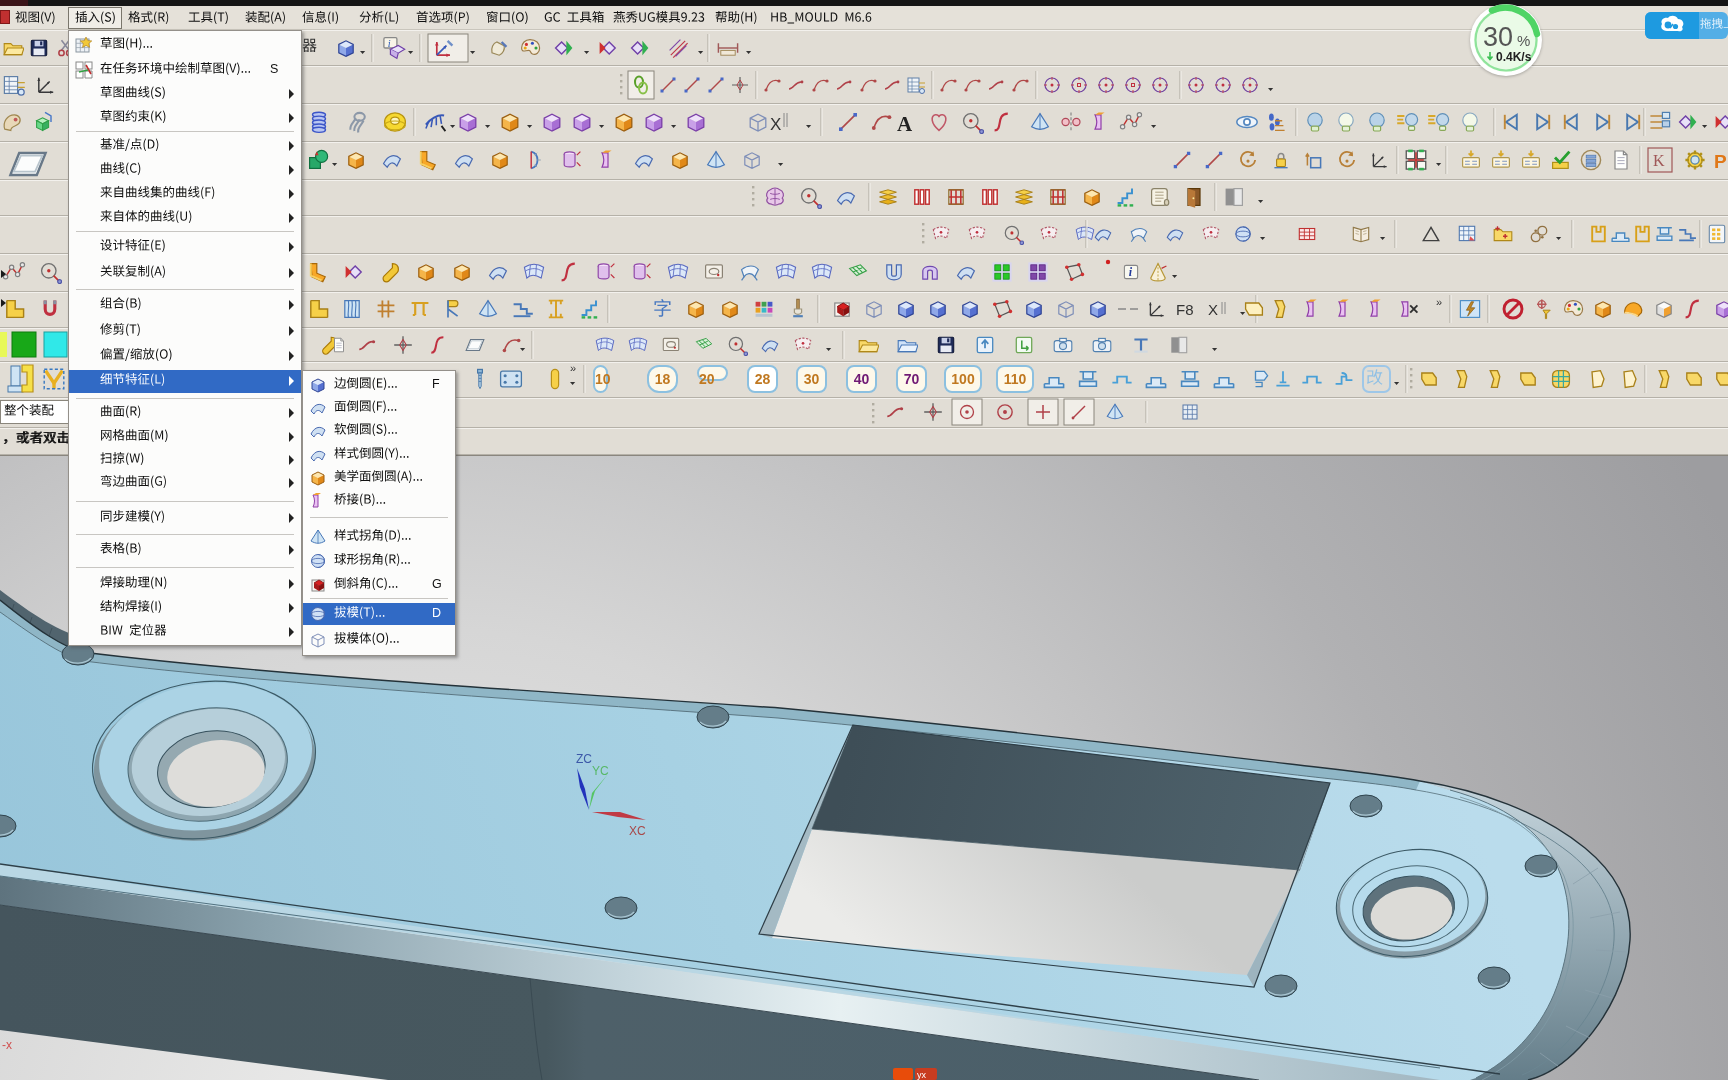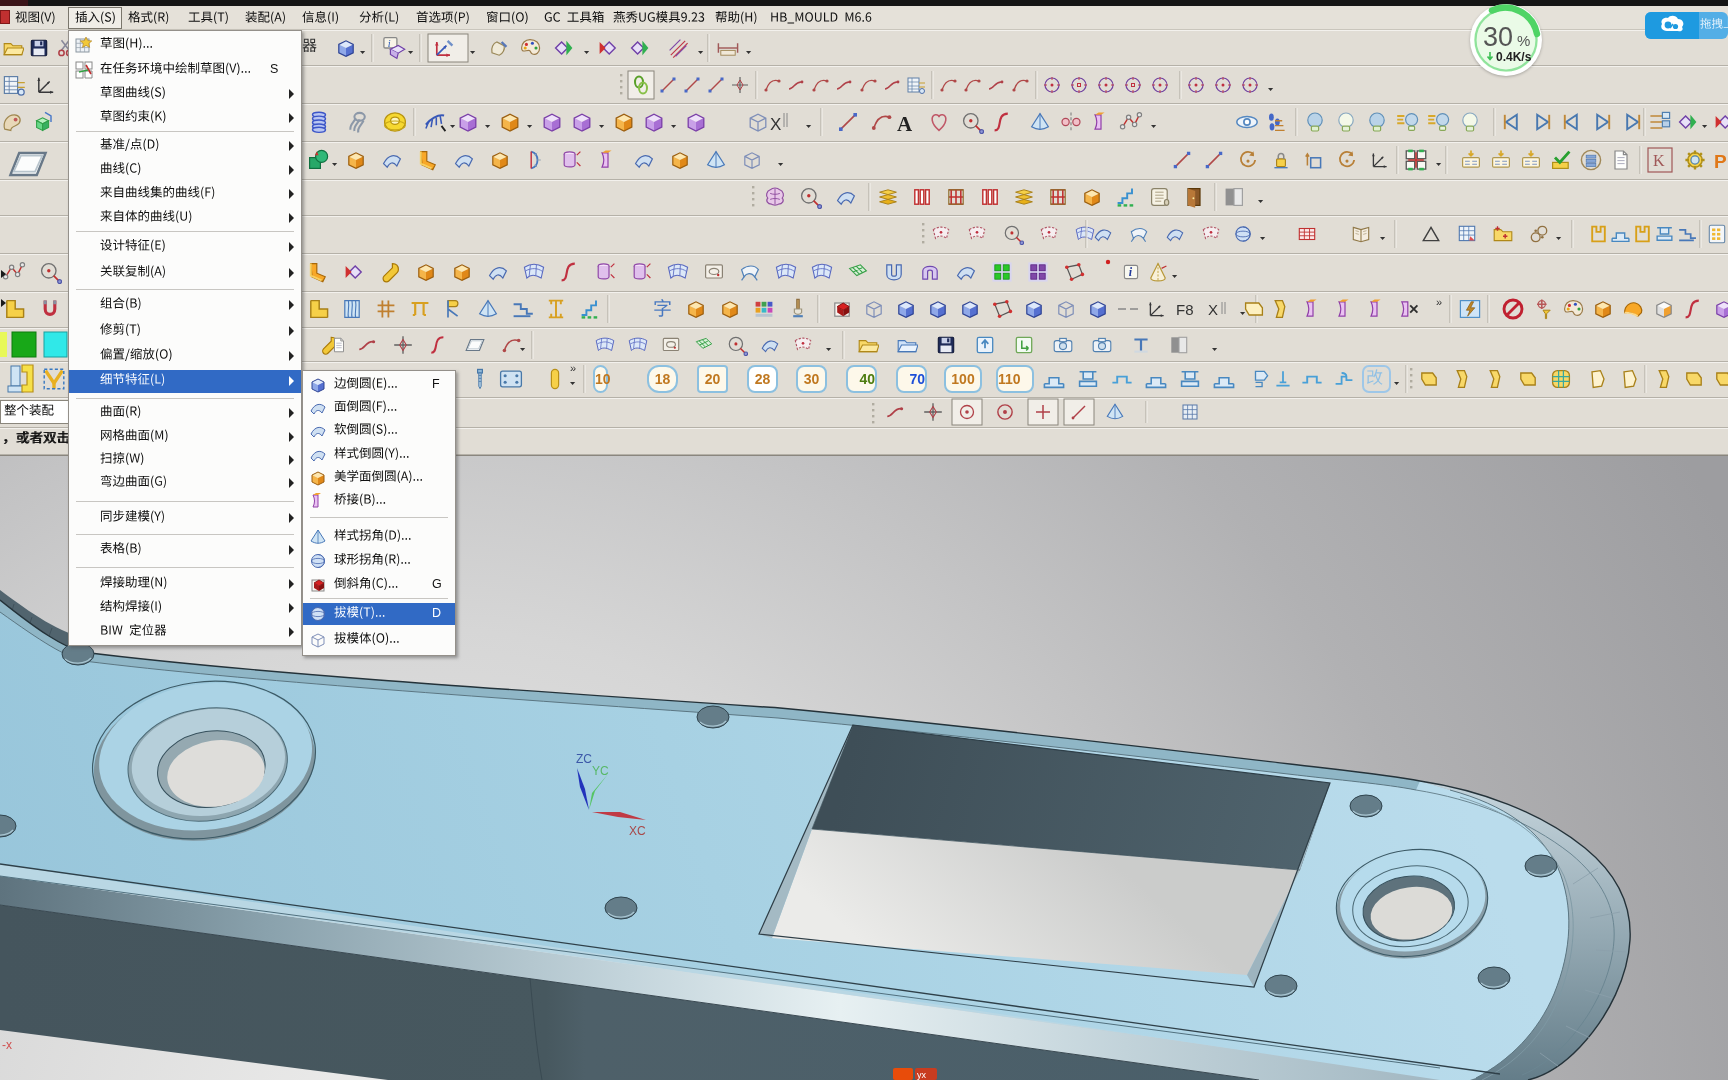--- a/index.html
+++ b/index.html
@@ -1238,27 +1238,27 @@
     </svg>
 <svg style="position:absolute;left:715px;top:11px" width="44" height="15" viewBox="0 0 44 15">
       <path d="M3.4 0.1V1.1H0.8V1.9H3.4V2.8H1.1V3.5H3.4V3.8C3.4 4 3.4 4.2 3.3 4.5H0.6V5.3H3C2.6 5.8 1.9 6.4 0.9 6.7C1.1 6.9 1.4 7.2 1.5 7.4C2.9 6.9 3.6 6 4 5.3H6.8V4.5H4.3C4.4 4.2 4.4 4 4.4 3.8V3.5H6.4V2.8H4.4V1.9H6.7V1.1H4.4V0.1ZM7.3 0.6V6.8H8.2V1.5H10.3C10 2 9.6 2.6 9.2 3.2C10.3 3.8 10.7 4.3 10.7 4.8C10.7 5.1 10.6 5.2 10.4 5.3C10.2 5.4 10 5.4 9.9 5.4C9.5 5.5 9 5.4 8.5 5.4C8.7 5.6 8.8 6 8.8 6.2C9.3 6.2 9.8 6.2 10.2 6.2C10.5 6.2 10.8 6.1 11 6C11.4 5.8 11.6 5.4 11.6 4.9C11.6 4.3 11.2 3.7 10.2 3C10.7 2.4 11.2 1.7 11.7 1L11.1 0.6L10.9 0.6ZM1.9 7.3V10.9H2.8V8.2H5.7V11.6H6.7V8.2H9.9V9.9C9.9 10.1 9.8 10.1 9.6 10.1C9.4 10.1 8.7 10.1 7.9 10.1C8 10.3 8.1 10.7 8.2 10.9C9.2 10.9 9.9 10.9 10.3 10.8C10.7 10.7 10.8 10.4 10.8 9.9V7.3H6.7V6.4H5.7V7.3Z M20.4 0.1C20.4 1.1 20.4 2 20.4 3H18.3V3.8H20.4C20.2 6.9 19.5 9.5 17.1 10.9C17.4 11.1 17.7 11.4 17.8 11.7C20.4 10 21.1 7.1 21.2 3.8H23.2C23.1 8.4 23 10.1 22.6 10.5C22.5 10.6 22.4 10.7 22.2 10.7C21.9 10.7 21.2 10.7 20.5 10.6C20.7 10.9 20.8 11.2 20.8 11.5C21.5 11.6 22.2 11.6 22.6 11.5C23 11.5 23.2 11.4 23.5 11C23.9 10.5 24 8.7 24.1 3.4C24.1 3.3 24.1 3 24.1 3H21.3C21.3 2 21.3 1.1 21.3 0.1ZM12.9 9.4 13.1 10.4C14.6 10.1 16.7 9.6 18.7 9.1L18.6 8.2L17.9 8.4V0.7H13.8V9.3ZM14.7 9.1V6.9H17V8.6ZM14.7 4.3H17V6.1H14.7ZM14.7 3.4V1.6H17V3.4Z M28 13.1 28.7 12.8C27.6 11 27.1 8.9 27.1 6.7C27.1 4.6 27.6 2.5 28.7 0.7L28 0.4C26.8 2.3 26.1 4.3 26.1 6.7C26.1 9.2 26.8 11.2 28 13.1Z M30.5 10.6H31.6V6.3H35.9V10.6H37.1V1.5H35.9V5.3H31.6V1.5H30.5Z M39.6 13.1C40.7 11.2 41.4 9.2 41.4 6.7C41.4 4.3 40.7 2.3 39.6 0.4L38.9 0.7C39.9 2.5 40.5 4.6 40.5 6.7C40.5 8.9 39.9 11 38.9 12.8Z" fill="#111"></path>
     </svg>
 <svg style="position:absolute;left:770px;top:11px" width="103" height="15" viewBox="0 0 103 15">
       <path d="M1.3 10.6H2.4V6.3H6.7V10.6H7.9V1.5H6.7V5.3H2.4V1.5H1.3Z M10.4 10.6H13.3C15.3 10.6 16.8 9.7 16.8 7.9C16.8 6.7 16 6 14.9 5.8V5.7C15.8 5.4 16.2 4.6 16.2 3.7C16.2 2.1 14.9 1.5 13.1 1.5H10.4ZM11.5 5.3V2.4H12.9C14.4 2.4 15.1 2.8 15.1 3.8C15.1 4.8 14.4 5.3 12.9 5.3ZM11.5 9.7V6.2H13.1C14.7 6.2 15.6 6.8 15.6 7.9C15.6 9.1 14.7 9.7 13.1 9.7Z M17.5 12.4H24.1V11.6H17.5Z M25.6 10.6H26.6V5.5C26.6 4.8 26.5 3.6 26.4 2.8H26.5L27.2 4.9L29 9.7H29.8L31.5 4.9L32.2 2.8H32.3C32.2 3.6 32.1 4.8 32.1 5.5V10.6H33.2V1.5H31.8L30.1 6.4C29.8 7 29.7 7.6 29.4 8.3H29.4C29.1 7.6 28.9 7 28.7 6.4L27 1.5H25.6Z M39.1 10.8C41.4 10.8 43 8.9 43 6C43 3.1 41.4 1.3 39.1 1.3C36.8 1.3 35.2 3.1 35.2 6C35.2 8.9 36.8 10.8 39.1 10.8ZM39.1 9.8C37.4 9.8 36.4 8.3 36.4 6C36.4 3.7 37.4 2.3 39.1 2.3C40.7 2.3 41.8 3.7 41.8 6C41.8 8.3 40.7 9.8 39.1 9.8Z M48.2 10.8C50.1 10.8 51.5 9.8 51.5 6.8V1.5H50.4V6.9C50.4 9.1 49.5 9.8 48.2 9.8C47 9.8 46.1 9.1 46.1 6.9V1.5H45V6.8C45 9.8 46.4 10.8 48.2 10.8Z M54 10.6H59.2V9.6H55.2V1.5H54Z M60.8 10.6H63.1C65.9 10.6 67.4 8.9 67.4 6C67.4 3.1 65.9 1.5 63.1 1.5H60.8ZM61.9 9.7V2.4H63C65.1 2.4 66.2 3.7 66.2 6C66.2 8.3 65.1 9.7 63 9.7Z M75.6 10.6H76.7V5.5C76.7 4.8 76.6 3.6 76.5 2.8H76.6L77.3 4.9L79 9.7H79.8L81.5 4.9L82.3 2.8H82.3C82.3 3.6 82.2 4.8 82.2 5.5V10.6H83.3V1.5H81.9L80.1 6.4C79.9 7 79.7 7.6 79.5 8.3H79.4C79.2 7.6 79 7 78.8 6.4L77 1.5H75.6Z M88.3 10.8C89.7 10.8 90.9 9.6 90.9 7.8C90.9 5.9 89.9 4.9 88.4 4.9C87.7 4.9 86.9 5.3 86.3 6C86.4 3.2 87.4 2.2 88.7 2.2C89.2 2.2 89.8 2.5 90.1 2.9L90.8 2.2C90.2 1.7 89.6 1.3 88.6 1.3C86.8 1.3 85.2 2.7 85.2 6.2C85.2 9.3 86.5 10.8 88.3 10.8ZM86.3 6.9C86.9 6.1 87.6 5.8 88.2 5.8C89.3 5.8 89.8 6.6 89.8 7.8C89.8 9.1 89.2 9.9 88.3 9.9C87.1 9.9 86.5 8.8 86.3 6.9Z M93.2 10.8C93.7 10.8 94 10.4 94 9.9C94 9.4 93.7 9.1 93.2 9.1C92.7 9.1 92.4 9.4 92.4 9.9C92.4 10.4 92.7 10.8 93.2 10.8Z M98.7 10.8C100.1 10.8 101.3 9.6 101.3 7.8C101.3 5.9 100.3 4.9 98.8 4.9C98.1 4.9 97.3 5.3 96.7 6C96.8 3.2 97.8 2.2 99.1 2.2C99.6 2.2 100.2 2.5 100.5 2.9L101.2 2.2C100.7 1.7 100 1.3 99 1.3C97.2 1.3 95.6 2.7 95.6 6.2C95.6 9.3 97 10.8 98.7 10.8ZM96.7 6.9C97.3 6.1 98 5.8 98.6 5.8C99.7 5.8 100.2 6.6 100.2 7.8C100.2 9.1 99.6 9.9 98.7 9.9C97.5 9.9 96.9 8.8 96.7 6.9Z" fill="#111"></path>
     </svg>
 <div class="abs" style="left:0;top:10px;width:10px;height:14px;background:#c03030;border:1px solid #801818"></div>
 <div class="abs" style="left:593px;top:365px;width:15px;height:28px;background:#fdf8ea;border:2px solid #8cc0e0;border-radius:8px;color:#c07820;font:bold 14px 'Liberation Sans';text-align:right;line-height:24px">10</div>
 <div class="abs" style="left:647px;top:365px;width:31px;height:28px;background:#fdf8ea;border:2px solid #8cc0e0;border-radius:12px;color:#c07820;font:bold 14px 'Liberation Sans';text-align:center;line-height:24px">18</div>
-<div class="abs" style="left:697px;top:365px;width:31px;height:28px;background:#fdf8ea;border:2px solid #8cc0e0;border-radius:4px;color:#c07820;font:bold 14px 'Liberation Sans';text-align:center;line-height:24px">20</div>
+<div class="abs" style="left:697px;top:365px;width:31px;height:16px;background:#fdf8ea;border:2px solid #8cc0e0;border-radius:12px;color:#c07820;font:bold 14px 'Liberation Sans';line-height:24px">20</div>
 <div class="abs" style="left:747px;top:365px;width:31px;height:28px;background:#ffffff;border:2px solid #8cc0e0;border-radius:8px;color:#c07820;font:bold 14px 'Liberation Sans';text-align:center;line-height:24px">28</div>
 <div class="abs" style="left:796px;top:365px;width:31px;height:28px;background:#fdf8ea;border:2px solid #8cc0e0;border-radius:8px;color:#c07820;font:bold 14px 'Liberation Sans';text-align:center;line-height:24px">30</div>
-<div class="abs" style="left:846px;top:365px;width:31px;height:28px;background:#fdf8ea;border:2px solid #8cc0e0;border-radius:8px;color:#4d7c0f;font:bold 14px 'Liberation Sans';text-align:right;line-height:24px">40</div>
-<div class="abs" style="left:896px;top:365px;width:31px;height:28px;background:#fdf8ea;border:2px solid #8cc0e0;border-radius:8px;color:#1d4ed8;font:bold 14px 'Liberation Sans';text-align:right;line-height:24px">70</div>
+<div class="abs" style="left:846px;top:365px;width:31px;height:28px;background:#fdf8ea;border:2px solid #8cc0e0;border-radius:8px;color:#701a75;font:bold 14px 'Liberation Sans';text-align:center;line-height:24px">40</div>
+<div class="abs" style="left:896px;top:365px;width:31px;height:28px;background:#fdf8ea;border:2px solid #8cc0e0;border-radius:8px;color:#701a75;font:bold 14px 'Liberation Sans';text-align:center;line-height:24px">70</div>
 <div class="abs" style="left:944px;top:365px;width:38px;height:28px;background:#fdf8ea;border:2px solid #8cc0e0;border-radius:8px;color:#c07820;font:bold 14px 'Liberation Sans';text-align:center;line-height:24px">100</div>
-<div class="abs" style="left:996px;top:365px;width:38px;height:28px;background:#fdf8ea;border:2px solid #8cc0e0;border-radius:8px;color:#c07820;font:bold 14px 'Liberation Sans';text-align:left;line-height:24px">110</div>
+<div class="abs" style="left:996px;top:365px;width:38px;height:28px;background:#fdf8ea;border:2px solid #8cc0e0;border-radius:8px;color:#c07820;font:bold 14px 'Liberation Sans';text-align:center;line-height:24px">110</div>
 <div class="abs" style="left:1362px;top:365px;width:29px;height:28px;border:2px solid #9ec7e8;border-radius:7px"></div>
 <svg style="position:absolute;left:1366px;top:369px" width="19" height="20" viewBox="0 0 19 20">
       <path d="M10.2 4.5H13.7C13.4 6.7 12.8 8.6 12 10.2C11.2 8.6 10.6 6.7 10.2 4.7ZM1.3 1.4V2.6H6.1V6.2H1.5V12.7C1.5 13.3 1.2 13.5 1 13.7C1.2 14 1.4 14.6 1.5 15C1.9 14.7 2.5 14.3 7.5 12.5C7.4 12.2 7.3 11.6 7.3 11.3L2.8 12.9V7.5H7.3L7.2 7.6C7.5 7.8 8 8.3 8.2 8.5C8.6 7.9 9 7.2 9.4 6.5C9.9 8.3 10.5 10 11.3 11.4C10.2 12.8 8.9 13.9 7.1 14.7C7.3 15 7.7 15.6 7.8 15.9C9.6 15 10.9 13.9 12 12.6C12.9 13.9 14.1 15 15.6 15.7C15.8 15.4 16.2 14.9 16.5 14.7C14.9 14 13.7 12.9 12.8 11.4C13.9 9.6 14.6 7.3 15.1 4.5H16.2V3.3H10.6C10.9 2.4 11.2 1.4 11.4 0.4L10.1 0.2C9.6 3 8.7 5.7 7.3 7.4V1.4Z" fill="#8fc0e5"></path>
     </svg>
 <svg style="position:absolute;left:653px;top:299px" width="21" height="23" viewBox="0 0 21 23">
       <path d="M8.7 9.3V10.4H1.3V11.8H8.7V15.9C8.7 16.1 8.6 16.2 8.3 16.3C8 16.3 6.7 16.3 5.5 16.2C5.7 16.6 6 17.3 6.1 17.7C7.7 17.7 8.7 17.6 9.3 17.4C10 17.2 10.2 16.8 10.2 15.9V11.8H17.7V10.4H10.2V9.7C11.9 8.9 13.6 7.6 14.8 6.3L13.8 5.6L13.5 5.7H4.4V7H12.1C11.1 7.9 9.9 8.7 8.7 9.3ZM8.1 0.5C8.4 1 8.8 1.6 9 2.2H1.5V6.1H2.9V3.5H16V6.1H17.5V2.2H10.7C10.4 1.5 9.9 0.7 9.4 0.1Z" fill="#4878c0"></path>
     </svg>
 <svg style="position:absolute;left:302px;top:38px" width="17" height="18" viewBox="0 0 17 18">
       <path d="M2.9 1.8H5.5V3.9H2.9ZM9.3 1.8H12V3.9H9.3ZM9.2 5.5C9.8 5.7 10.6 6.1 11.1 6.5H6.8C7.1 6 7.4 5.5 7.7 5L6.6 4.8V0.8H1.9V4.9H6.5C6.2 5.4 5.9 5.9 5.5 6.5H0.8V7.5H4.5C3.4 8.4 2.1 9.2 0.4 9.8C0.7 10 1 10.4 1.1 10.6L1.9 10.3V13.9H3V13.5H5.5V13.9H6.6V9.3H3.7C4.6 8.7 5.3 8.1 5.9 7.5H8.7C9.4 8.1 10.2 8.8 11.1 9.3H8.3V13.9H9.4V13.5H12V13.9H13.1V10.3L13.9 10.5C14 10.3 14.3 9.8 14.6 9.6C12.9 9.2 11.3 8.4 10.1 7.5H14.2V6.5H11.6L12 6C11.5 5.6 10.6 5.2 9.8 4.9ZM8.3 0.8V4.9H13.1V0.8ZM3 12.5V10.3H5.5V12.5ZM9.4 12.5V10.3H12V12.5Z" fill="#333"></path>
     </svg>

